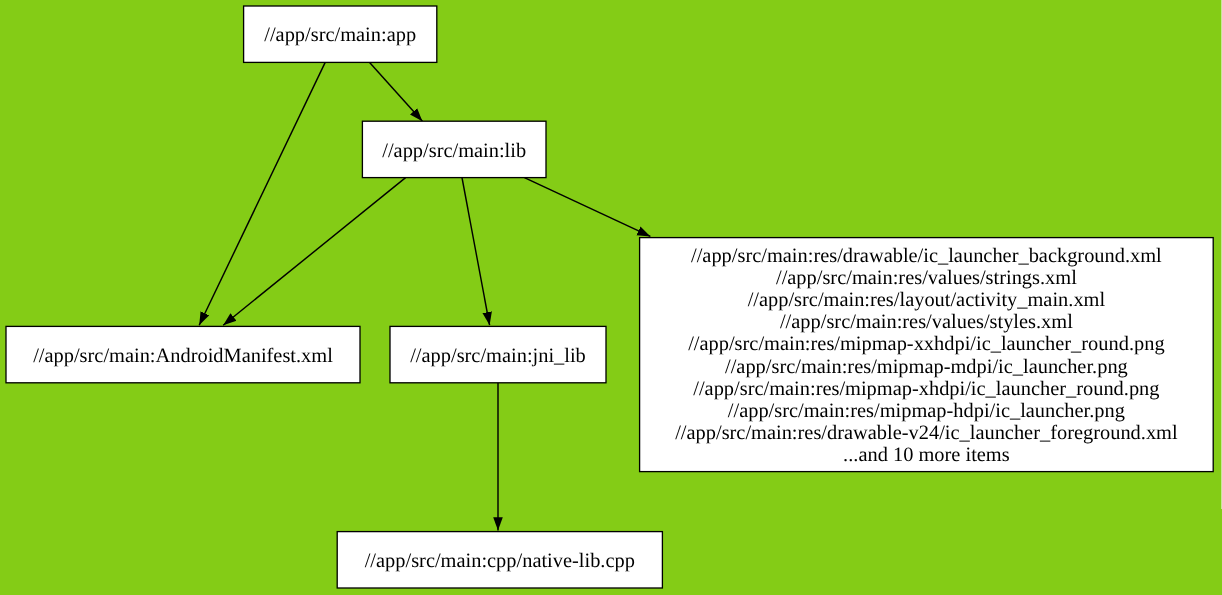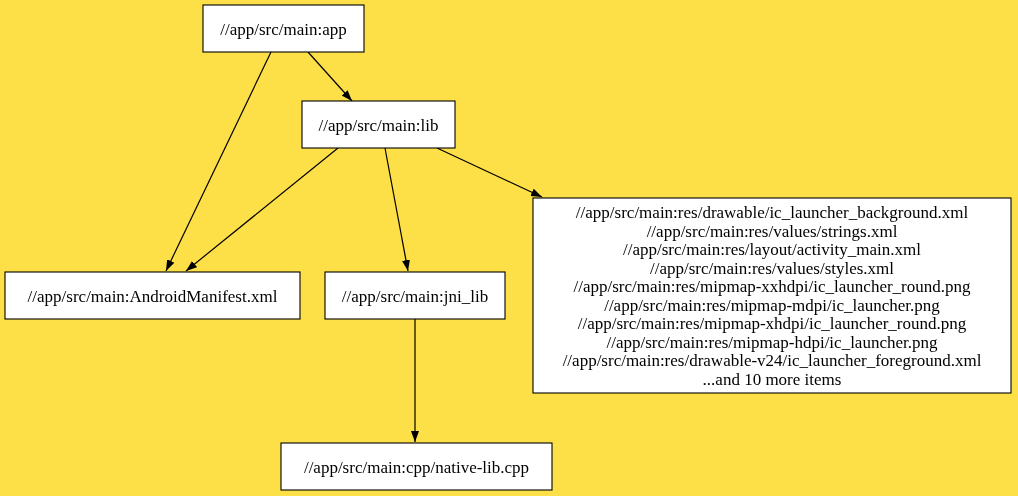--- a/index.html
+++ b/index.html
@@ -4,21 +4,21 @@
 <style>
   html, body {
     margin: 0;
     padding: 0;
     background: #ffffff;
   }
   .canvas {
     position: relative;
     width: 1018px;
     height: 496px;
-    background: #fde047;
+    background: #84cc16;
     font-family: "Liberation Serif", "DejaVu Serif", serif;
   }
   svg text {
     font-family: "Liberation Serif", "DejaVu Serif", serif;
     font-size: 17px;
     fill: #000000;
   }
   svg rect.node {
     fill: #ffffff;
     stroke: #000000;

